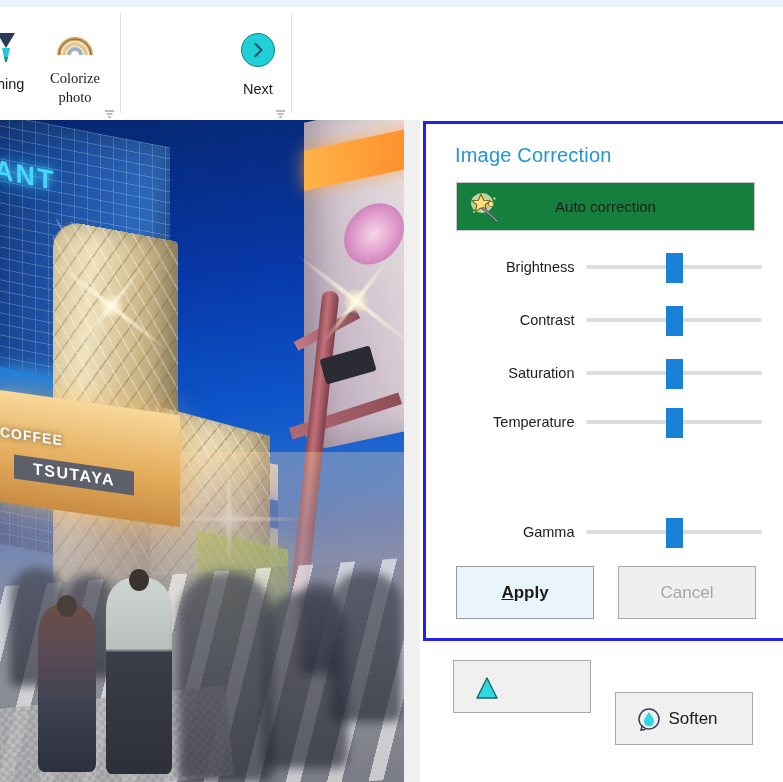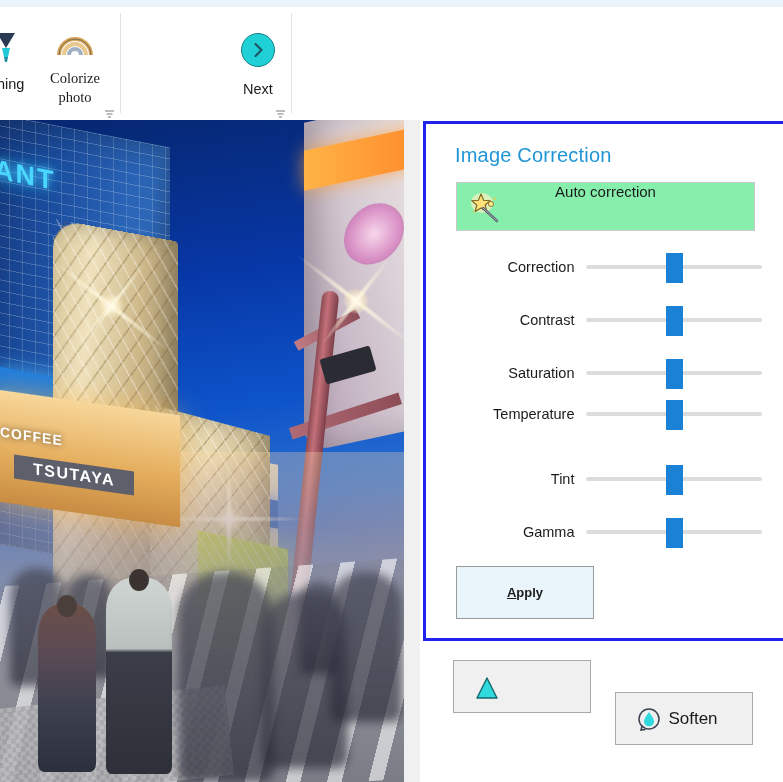--- a/index.html
+++ b/index.html
@@ -262,22 +262,22 @@
     position:absolute; left:3px; top:1px; width:390px; height:520px;
     border: 3px solid #2222ee;
     background:#ffffff;
   }
   .panel-title {
     position:absolute; left:29px; top:20px;
     color:#2196d6; font-size:20px; letter-spacing:.2px;
   }
   .auto-btn {
     position:absolute; left:30px; top:58px; width:299px; height:49px;
-    background:#86efac; border:1px solid #c9c9c9;
-    display:flex; align-items:flex-start; cursor:pointer;
+    background:#15803d; border:1px solid #c9c9c9;
+    display:flex; align-items:center; cursor:pointer;
   }
   .auto-ico { position:absolute; left:12px; top:8px; width:32px; height:32px; }
   .auto-lbl { width:100%; text-align:center; font-size:15px; color:#1b1b1b; }
 
   .slider-row {
     position:absolute; left:30px; width:300px; height:30px;
     display:flex; align-items:center;
   }
   .slider-lbl {
     width:135px; text-align:right; padding-right:12px;
@@ -290,21 +290,21 @@
   }
   .slider-thumb {
     position:absolute; left:79px; top:0px; width:17px; height:30px;
     background:#1a82d6; cursor:pointer;
   }
 
   .act-btn {
     position:absolute; height:53px; width:138px;
     border:1px solid #a9a9a9; background:#f0f0f0;
     display:flex; align-items:center; justify-content:center;
-    font-size:13px; color:#1b1b1b; cursor:pointer;
+    font-size:17px; color:#1b1b1b; cursor:pointer;
   }
   .act-btn.apply { left:30px; top:442px; background:#eaf4fb; border-color:#9a9a9a; font-weight:700; }
   .act-btn.apply u { text-decoration: underline; }
   .act-btn.cancel { left:192px; top:442px; background:#efefef; color:#a6a6a6; }
 
   .tool-btn {
     position:absolute; top:540px; height:53px; width:138px;
     border:1px solid #a9a9a9; background:#f0f0f0;
     display:flex; align-items:center; cursor:pointer;
   }
@@ -453,21 +453,21 @@
             <path d="M14 17 L28 30" stroke="#555a66" stroke-width="2.4" stroke-linecap="round"></path>
             <path d="M14 17 L28 30" stroke="#aeb4c2" stroke-width="1" stroke-linecap="round"></path>
             <circle cx="25.5" cy="7.5" r="1.2" fill="#e8c84e"></circle>
             <circle cx="5" cy="21" r="1" fill="#e8c84e"></circle>
           </svg>
         </span>
         <span class="auto-lbl">Auto correction</span>
       </div>
 
       <div class="slider-row" style="top:128px;">
-        <span class="slider-lbl">Correction</span>
+        <span class="slider-lbl">Brightness</span>
         <span class="slider-wrap">
           <span class="slider-track"></span>
           <span class="slider-thumb" style="left: 80px;"></span>
         </span>
       </div>
 
       <div class="slider-row" style="top:181px;">
         <span class="slider-lbl">Contrast</span>
         <span class="slider-wrap">
           <span class="slider-track"></span>
@@ -476,48 +476,44 @@
       </div>
 
       <div class="slider-row" style="top:234px;">
         <span class="slider-lbl">Saturation</span>
         <span class="slider-wrap">
           <span class="slider-track"></span>
           <span class="slider-thumb" style="left: 80px;"></span>
         </span>
       </div>
 
-      <div class="slider-row" style="top:275px;">
+      <div class="slider-row" style="top:283px;">
         <span class="slider-lbl">Temperature</span>
         <span class="slider-wrap">
           <span class="slider-track"></span>
           <span class="slider-thumb" style="left: 80px;"></span>
         </span>
       </div>
 
-      <div class="slider-row" style="top:340px;">
-        <span class="slider-lbl">Tint</span>
-        <span class="slider-wrap">
-          <span class="slider-track"></span>
-          <span class="slider-thumb" style="left: 80px;"></span>
-        </span>
-      </div>
 
       <div class="slider-row" style="top:393px;justify-content:center;">
         <span class="slider-lbl">Gamma</span>
         <span class="slider-wrap">
           <span class="slider-track"></span>
           <span class="slider-thumb" style="left: 80px;"></span>
         </span>
       </div>
 
       <div class="act-btn apply">
         <span><u>A</u><span>pply</span></span>
       </div>
 
+      <div class="act-btn cancel">
+        <span>Cancel</span>
+      </div>
     </div>
 
     <div class="tool-btn sharpen">
       <span class="ti">
         <svg width="26" height="26" viewBox="0 0 26 26">
           <path d="M13 3 L23 23 L3 23 Z" fill="#2fd9dd" stroke="#14666b" stroke-width="1.4" stroke-linejoin="round"></path>
         </svg>
       </span>
     </div>
 

